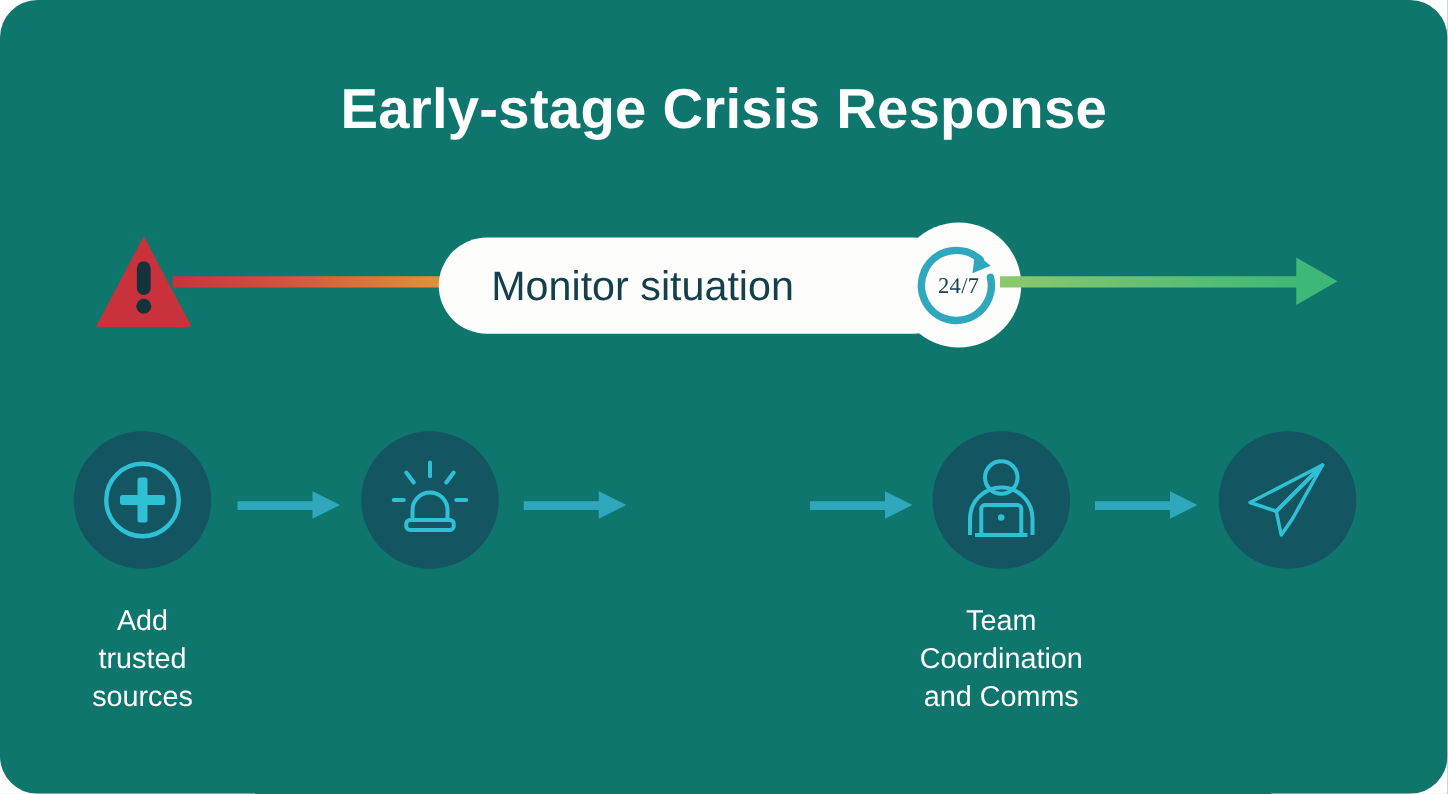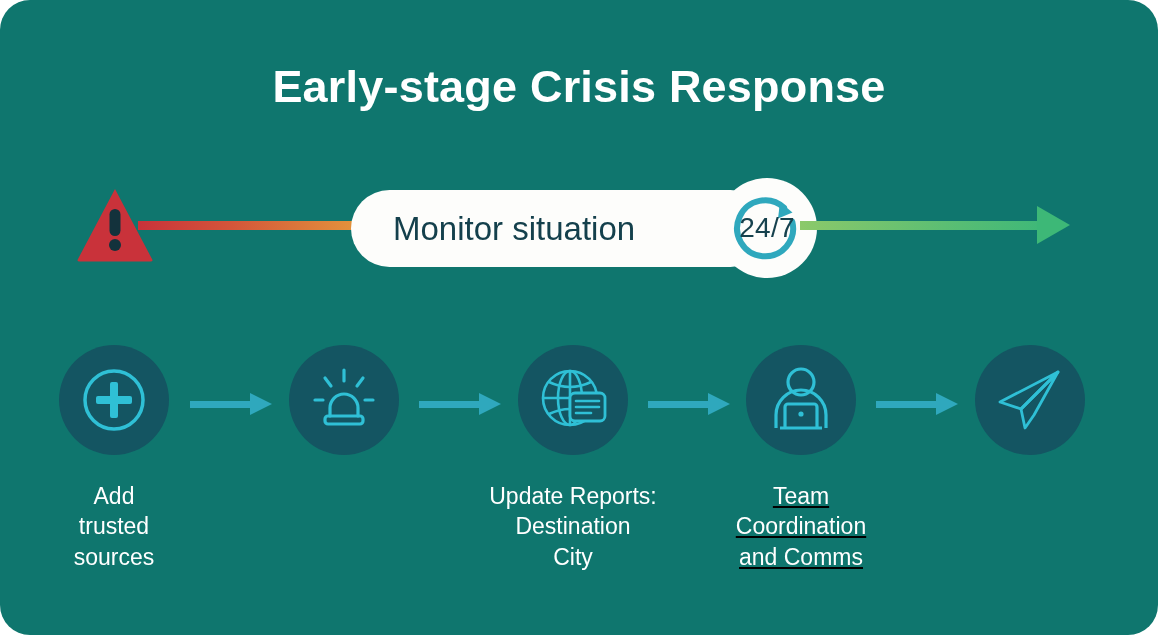--- a/index.html
+++ b/index.html
@@ -119,43 +119,44 @@
   }
   .badge-247 svg { display: block; }
   .badge-text {
     position: absolute;
     left: 0; top: 0;
     width: 100px; height: 100px;
     display: flex;
     align-items: center;
     justify-content: center;
     color: #16414d;
-    font-size: 28px;
+    font-size: 18px;
     letter-spacing: 0.3px;
+    font-family: Liberation Serif, serif;
   }
 
   
   .steps {
     position: absolute;
     top: 345px;
     left: 0;
     width: 1158px;
     height: 250px;
   }
 
   .step {
     position: absolute;
     width: 200px;
     top: 0;
     text-align: center;
   }
   .step-0 { left: 14px; }
   .step-1 { left: 244px; }
   .step-2 { left: 473px; }
-  .step-3 { left: 701px; text-decoration: underline; }
+  .step-3 { left: 701px; }
   .step-4 { left: 930px; }
 
   .circle {
     width: 110px;
     height: 110px;
     margin: 0 auto;
     border-radius: 50%;
     background: #145562;
     display: flex;
     align-items: center;
@@ -270,43 +271,20 @@
           </g>
         </svg>
       </div>
     </div>
 
     <div class="connector c-1">
       <div class="conn-line"></div>
         <div class="conn-head"></div>
     </div>
 
-    <div class="step step-2">
-      <div class="circle">
-        <svg width="72" height="72" viewBox="0 0 72 72">
-          <g fill="none" stroke="#2fc0d6" stroke-width="2.6">
-            <circle cx="33" cy="34" r="27"></circle>
-            <ellipse cx="33" cy="34" rx="12" ry="27"></ellipse>
-            <line x1="33" y1="7" x2="33" y2="61"></line>
-            <line x1="6" y1="34" x2="60" y2="34"></line>
-            <path d="M12 18 Q33 28 54 18"></path>
-            <path d="M12 50 Q33 40 54 50"></path>
-          </g>
-          <rect x="33" y="29" width="35" height="28" rx="5" fill="#145562" stroke="#2fc0d6" stroke-width="2.8"></rect>
-          <g stroke="#2fc0d6" stroke-width="2.6" stroke-linecap="round">
-            <line x1="39" y1="37" x2="62" y2="37"></line>
-            <line x1="39" y1="43" x2="62" y2="43"></line>
-            <line x1="39" y1="49" x2="54" y2="49"></line>
-          </g>
-        </svg>
-      </div>
-      <div class="caption">Update Reports:
-Destination
-City</div>
-    </div>
 
     <div class="connector c-2">
       <div class="conn-line"></div>
         <div class="conn-head"></div>
     </div>
 
     <div class="step step-3">
       <div class="circle">
         <svg width="70" height="70" viewBox="0 0 70 70">
           <g fill="none" stroke="#2fc0d6" stroke-width="3.2" stroke-linejoin="round">

